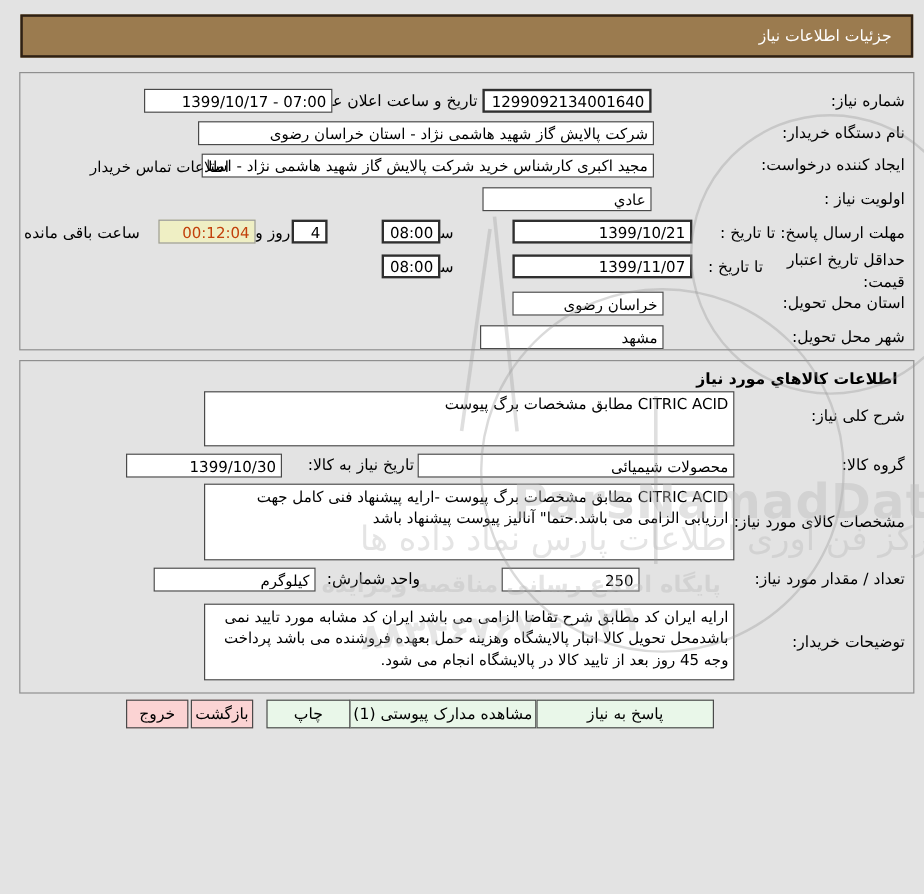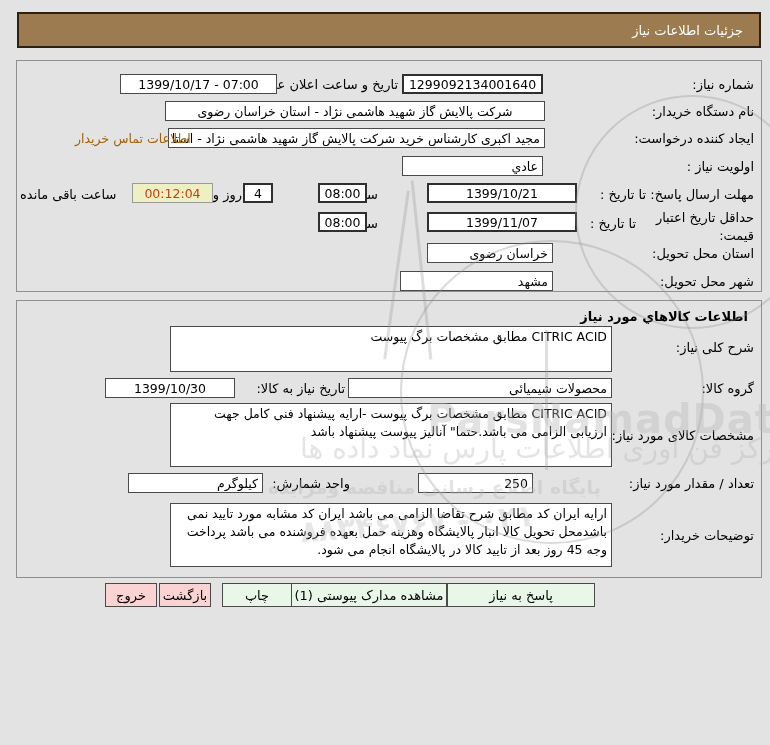--- a/index.html
+++ b/index.html
@@ -15,27 +15,27 @@
            box-sizing:border-box;background:transparent;}
   .sec1{top:60px;height:232px;}
   .sec2{top:300px;height:278px;}
   .sec2-header{position:absolute;top:309px;right:22px;font-weight:bold;font-size:13px;}
   
   .lbl{position:absolute;white-space:nowrap;font-size:13px;color:#000;}
   
   .fld{position:absolute;height:20px;box-sizing:border-box;background:#fff;
        border:1px solid #4a4a4a;font-family:"DejaVu Sans",sans-serif;font-size:12.5px;
        color:#000;padding:0 4px;}
-  .fld.center{text-align:center;}
+  .fld.center{text-align:right;}
   .fld.right{text-align:right;}
   .fld.bold-b{border:2px solid #2f2f2f;}
   .fld.hl{background:#efefc4;border:1px solid #9a9a9a;color:#c2410c;}
   textarea.fld{resize:none;overflow:hidden;padding:1px 4px;line-height:1.45;
        direction:rtl;text-align:right;font-size:12.5px;}
-  .link{position:absolute;color:#a16207;font-size:12.5px;cursor:pointer;white-space:nowrap;}
+  .link{position:absolute;color:#000000;font-size:12.5px;cursor:pointer;white-space:nowrap;}
   
   .btn{position:absolute;top:583px;height:24px;box-sizing:border-box;
        border:1px solid #4a4a4a;font-family:"DejaVu Sans",sans-serif;font-size:13px;
        display:flex;align-items:center;justify-content:center;cursor:pointer;padding:0;}
   .btn.mint{background:#e9f7e9;}
   .btn.pink{background:#fbd3d3;}
   
   .wm{position:absolute;inset:0;pointer-events:none;z-index:5;}
   .wm *{position:absolute;color:#b9b9b9;}
   .wm-circle{border:2px solid rgba(150,150,150,.35);border-radius:50%;}

